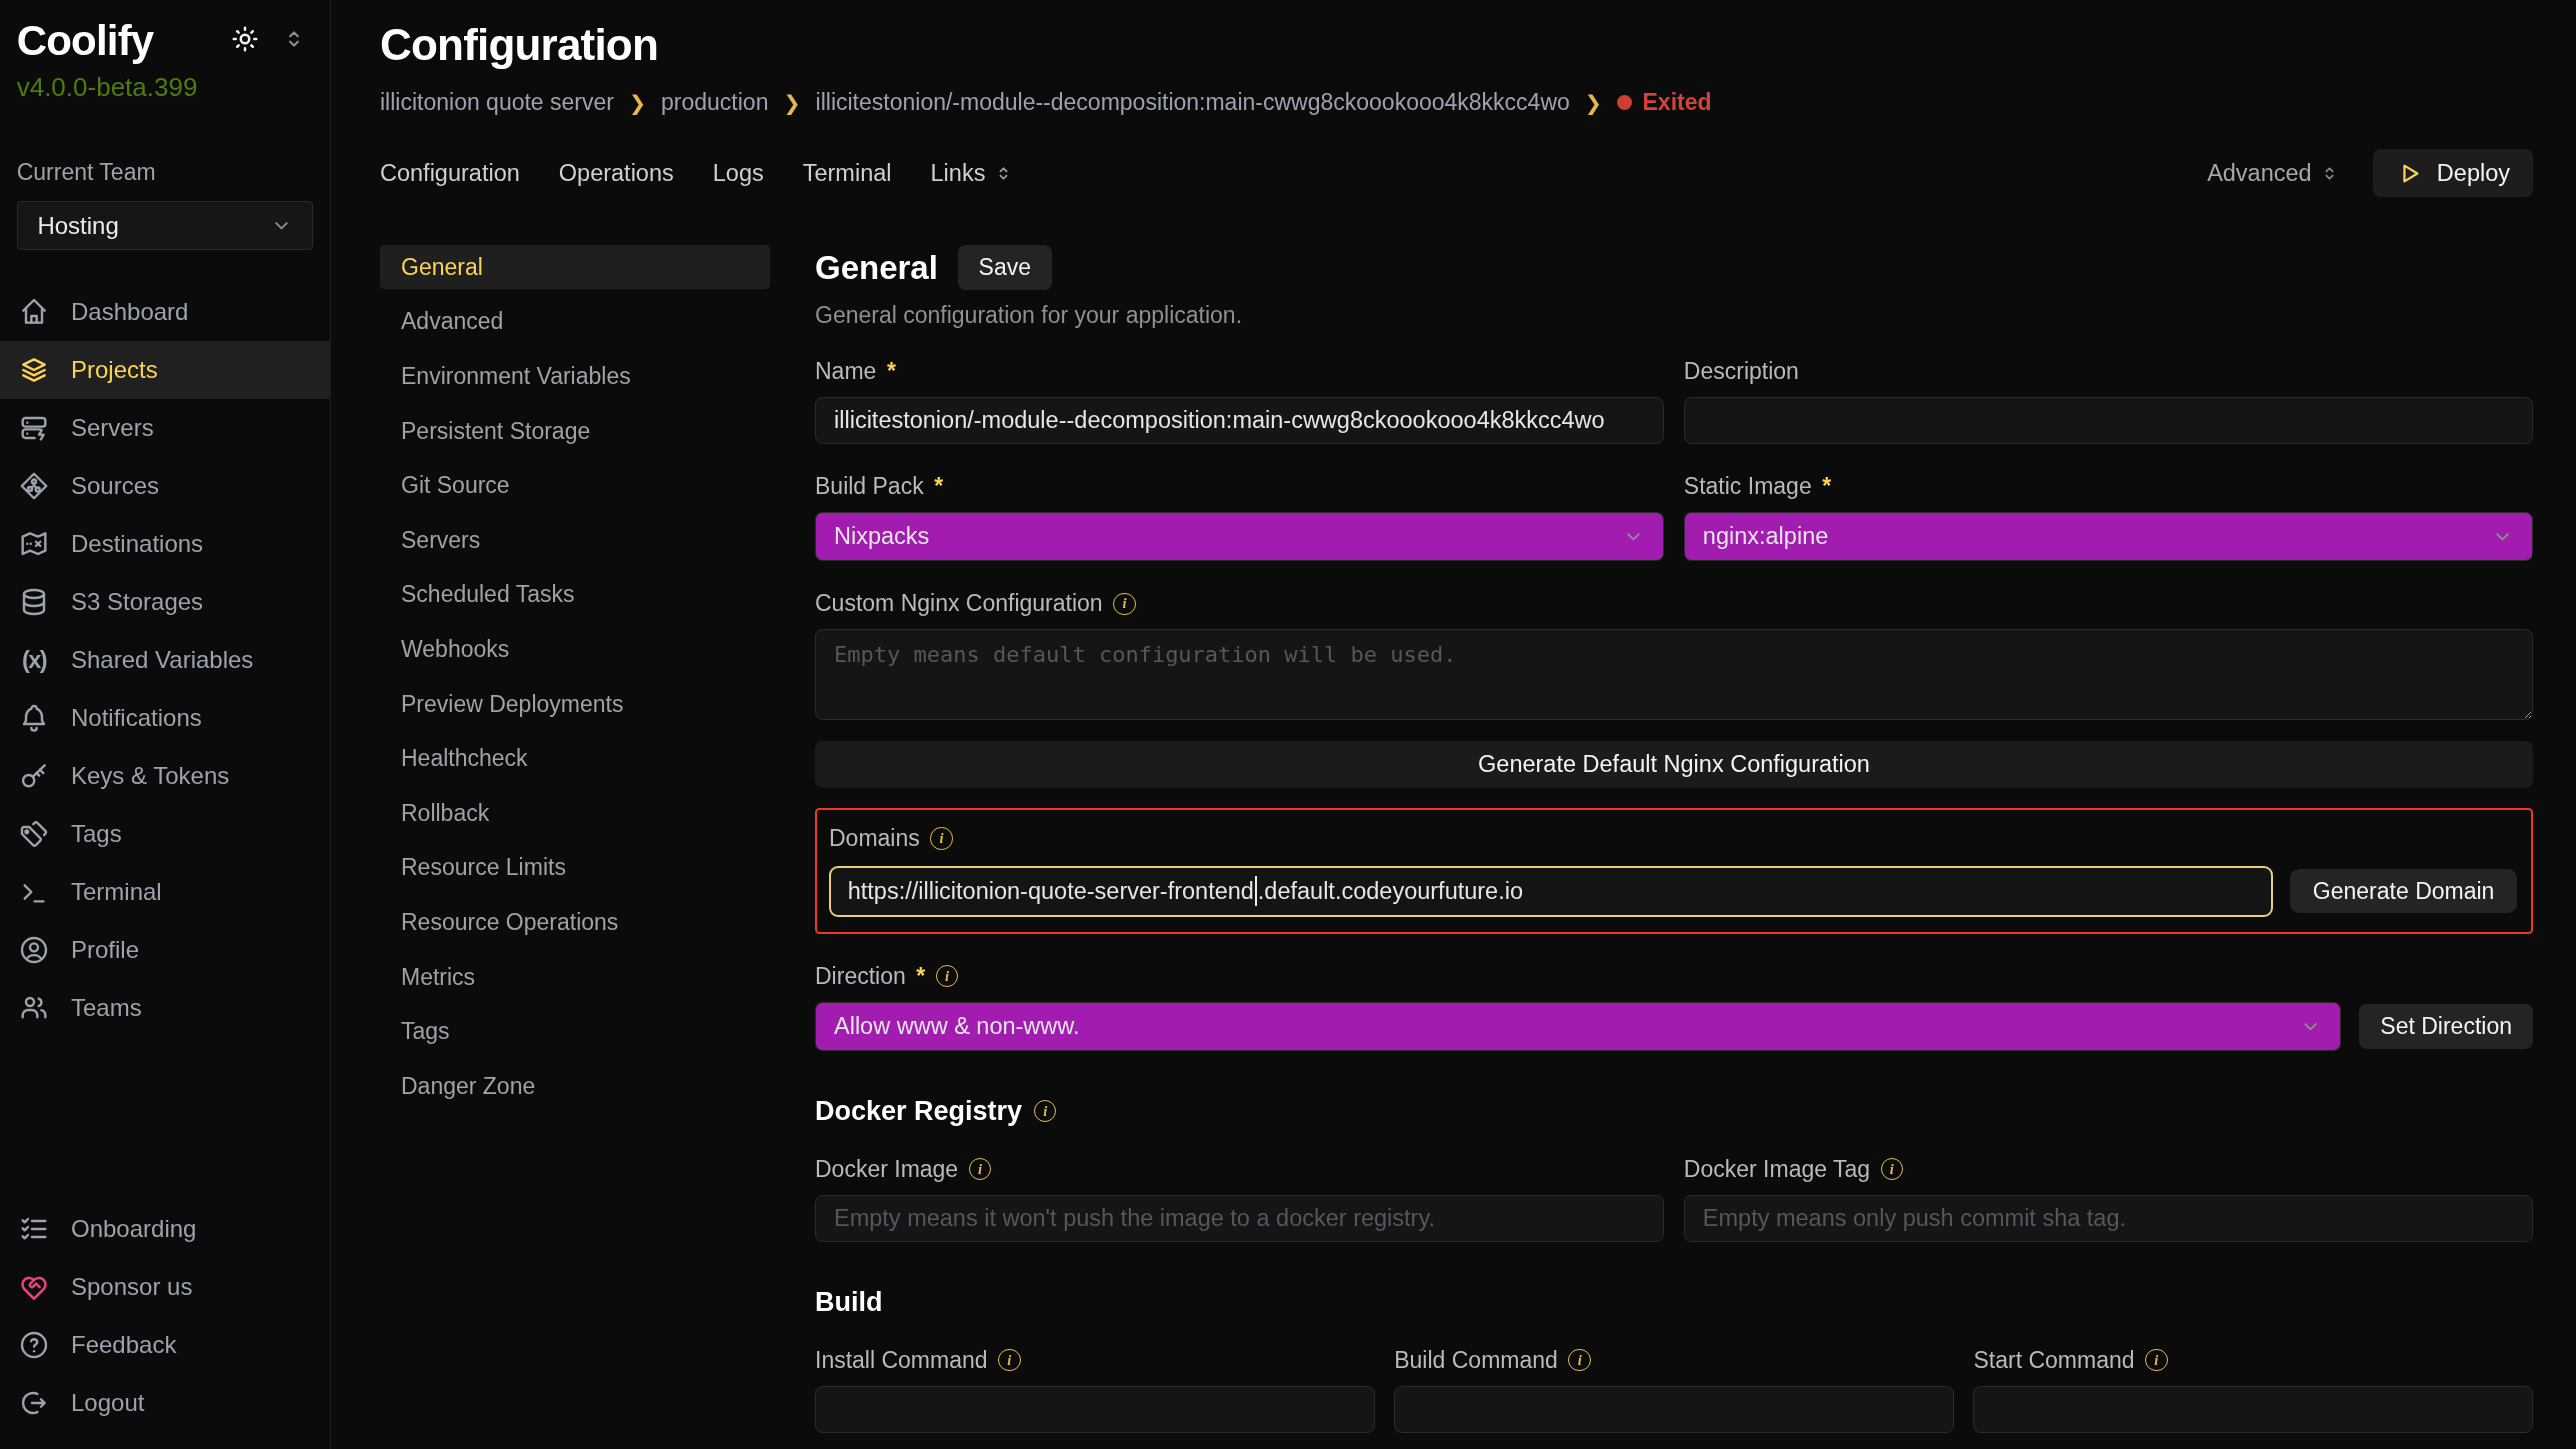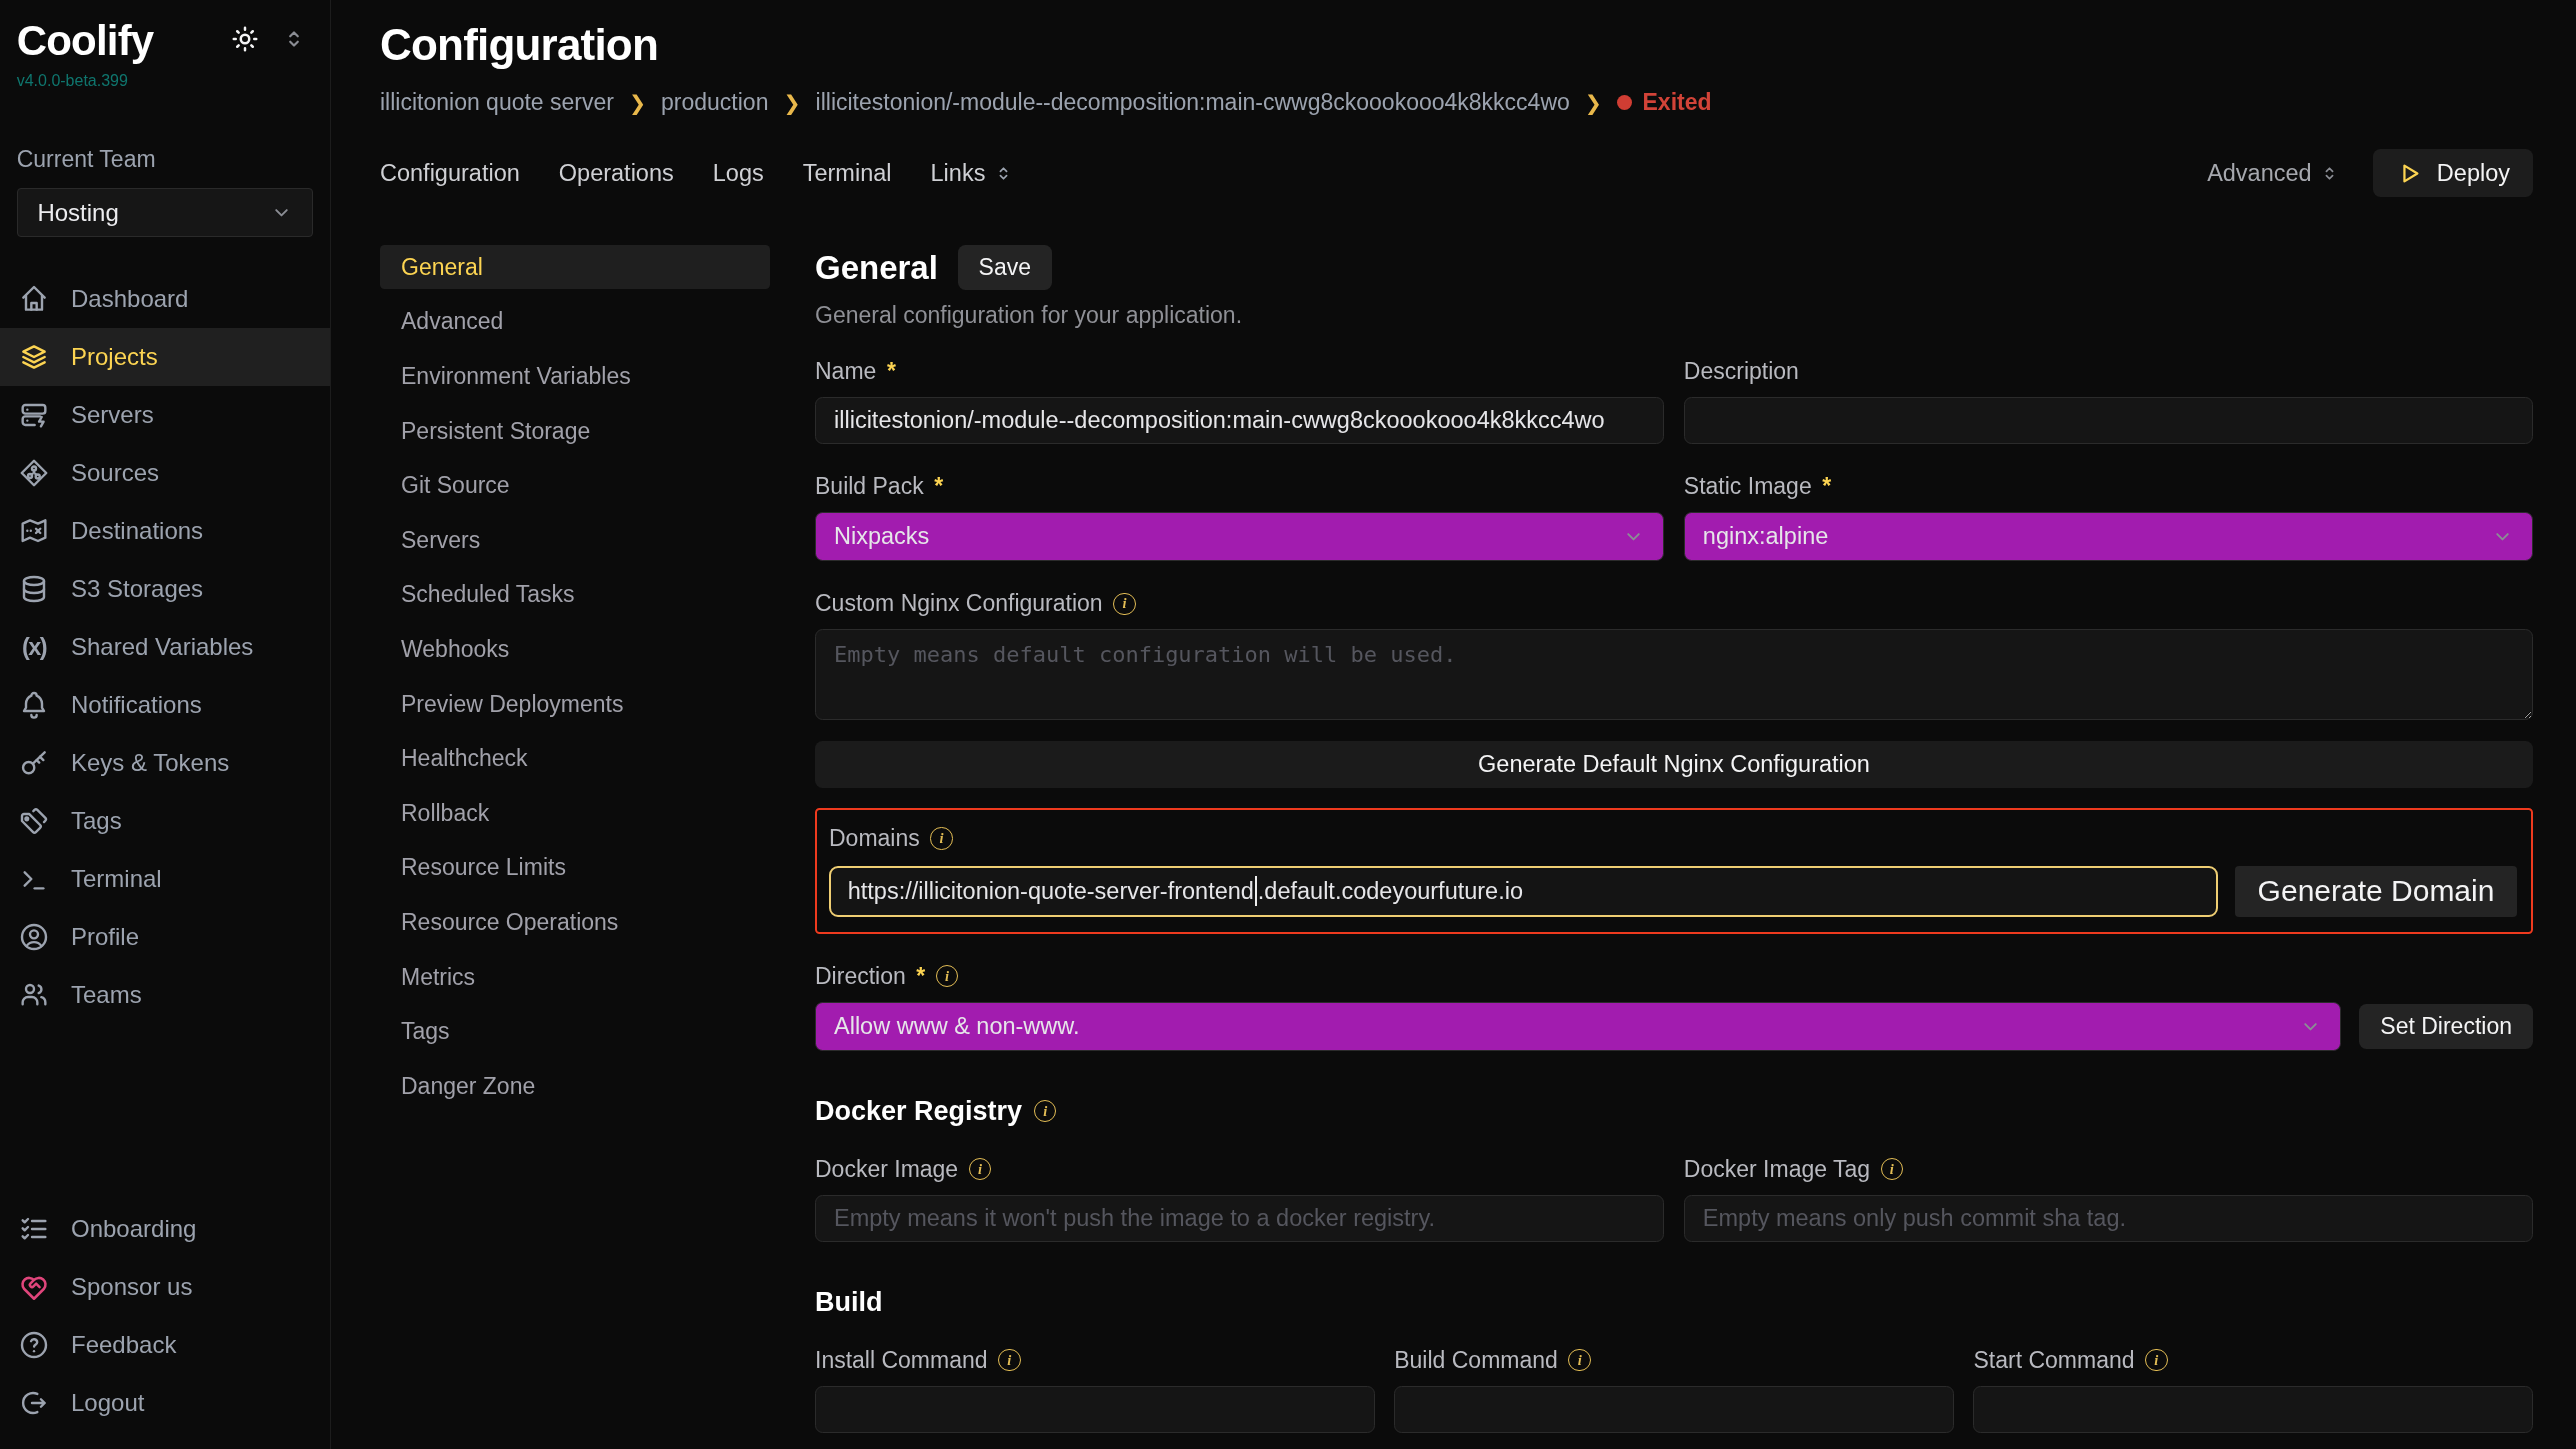--- a/index.html
+++ b/index.html
@@ -8,21 +8,21 @@
   svg{display:block}
 
   
   .sidebar{position:absolute;left:0;top:0;width:331px;height:100%;box-sizing:border-box;
            border-right:1.5px solid #1d1d1d;display:flex;flex-direction:column;}
   .logo-row{display:flex;align-items:flex-start;margin:19.7px 23px 0 16.7px;}
   .logo{font-size:42px;font-weight:800;color:#fff;letter-spacing:-0.8px;line-height:1;}
   .logo-icons{margin-left:auto;display:flex;align-items:center;gap:21px;margin-top:4.5px;}
   .sun{color:#f4f4f5}
   .updown{color:#8b8d94}
-  .version{margin:10.6px 0 0 16.7px;font-size:16px;color:#0f766e;}
+  .version{margin:10.6px 0 0 16.7px;font-size:26px;color:#4d7c0f;}
   .team-label{margin:56px 0 0 16.7px;font-size:23px;color:#9ca3af;}
   .team-select{margin:15px 16.7px 0 16.7px;height:47px;background:#161616;border:1.5px solid #2a2a2a;
                border-radius:4px;display:flex;align-items:center;justify-content:space-between;
                padding:0 19.7px;font-size:24px;color:#ececef;cursor:pointer;}
   .nav{margin-top:33px;display:flex;flex-direction:column;}
   .nav-item{height:58px;display:flex;align-items:center;gap:21px;padding-left:18px;
             color:#9ca3af;font-size:24px;cursor:pointer;}
   .nav-item .ic{width:32px;height:32px;flex:none;}
   .nav-item.active{background:#202020;color:#fcd452;}
   .nav-item.pink .ic{color:#e0457b;}
@@ -86,22 +86,22 @@
   .wide-btn{margin-top:18px;height:47px;background:#1b1b1b;border-radius:7.6px;display:flex;
             align-items:center;justify-content:center;font-size:23.5px;color:#f4f4f5;cursor:pointer;}
 
   .domains-box{margin-top:19.7px;border:2.3px solid #ef3a1e;border-radius:4.5px;padding:10.6px 13.6px 15px 12px;}
   .domains-box .label{margin:4.5px 0 13.6px;}
   .domain-row{display:flex;align-items:center;}
   .domain-input{flex:1;height:47px;background:#141414;border:2.3px solid #efce73;border-radius:9px;
                 display:flex;align-items:center;padding:0 16.7px;font-size:23.5px;color:#e6e6e9;
                 white-space:nowrap;overflow:hidden;}
   .caret{display:inline-block;width:2.3px;height:30px;background:#ededed;margin:0 0.8px;flex:none;}
-  .gen-domain{margin-left:16.7px;height:51px;display:flex;align-items:center;background:#242424;
-              border-radius:4px;padding:0 23px;font-size:30px;color:#f4f4f5;cursor:pointer;white-space:nowrap;}
+  .gen-domain{margin-left:16.7px;height:44px;display:flex;align-items:center;background:#242424;
+              border-radius:9px;padding:0 23px;font-size:23px;color:#f4f4f5;cursor:pointer;white-space:nowrap;}
 
   .inline-row{display:flex;align-items:center;gap:18px;}
   .inline-row .select{flex:1;}
 
   .note{margin-top:15px;font-size:22px;color:#9ca3af;}
   .note a{color:#d4d4d8;text-decoration:underline;cursor:pointer;}
   .spacer-lg{height:45px;}
 </style>
 </head>
 <body>

